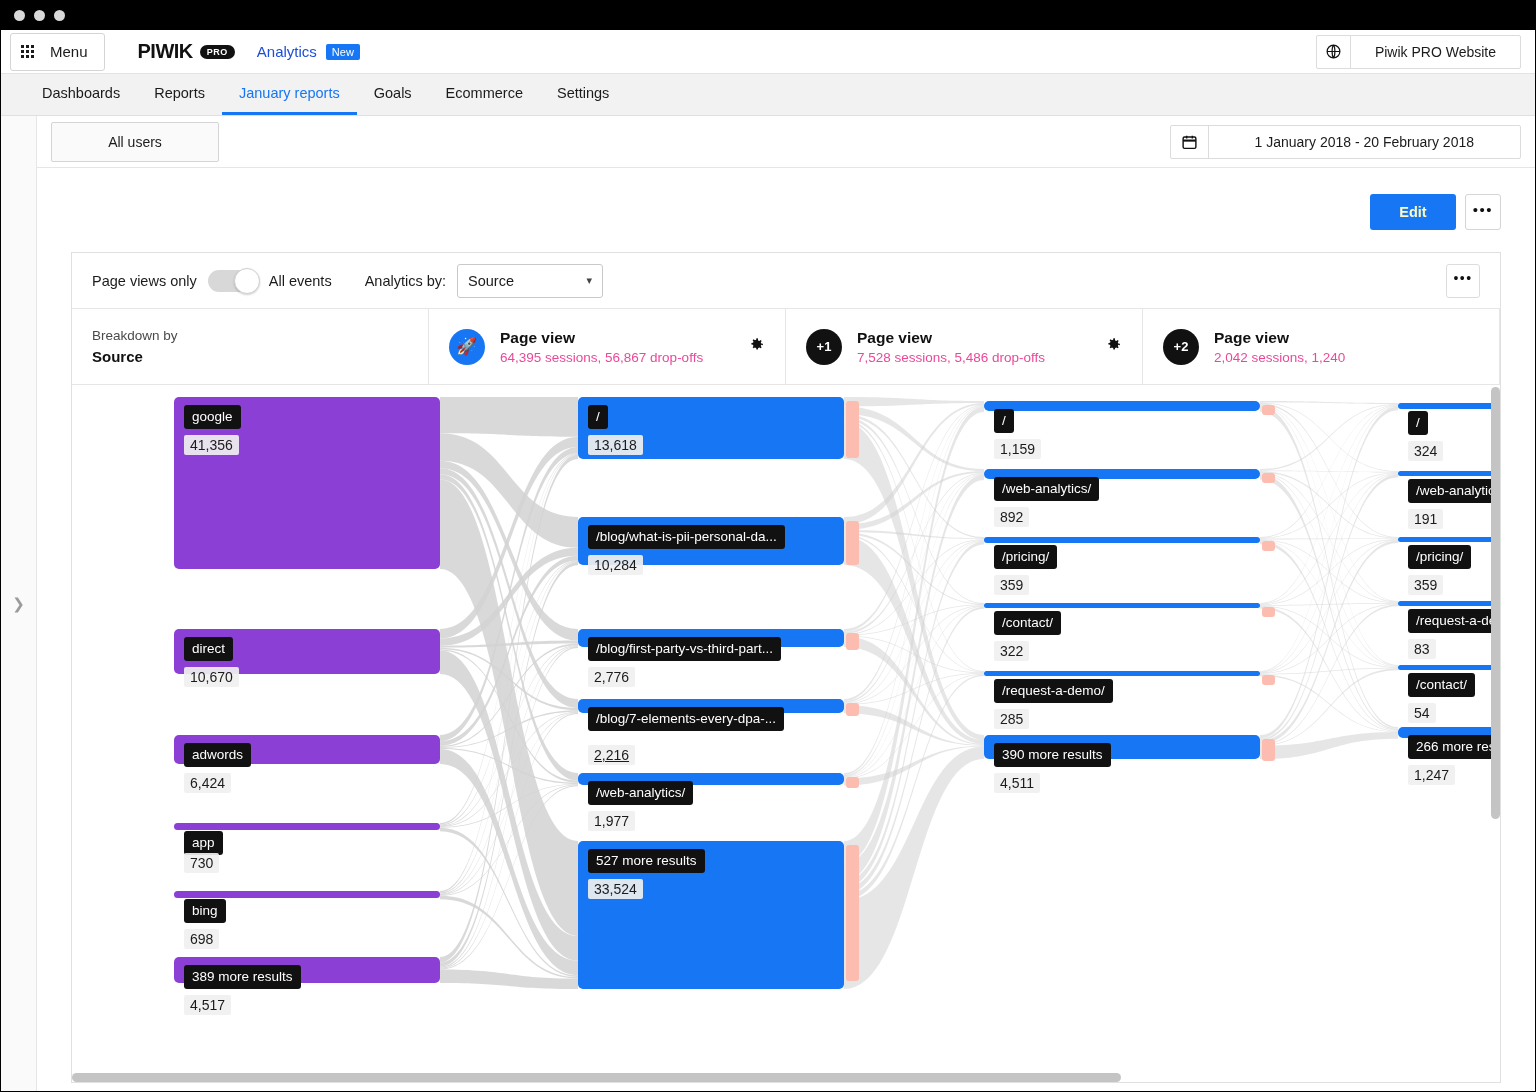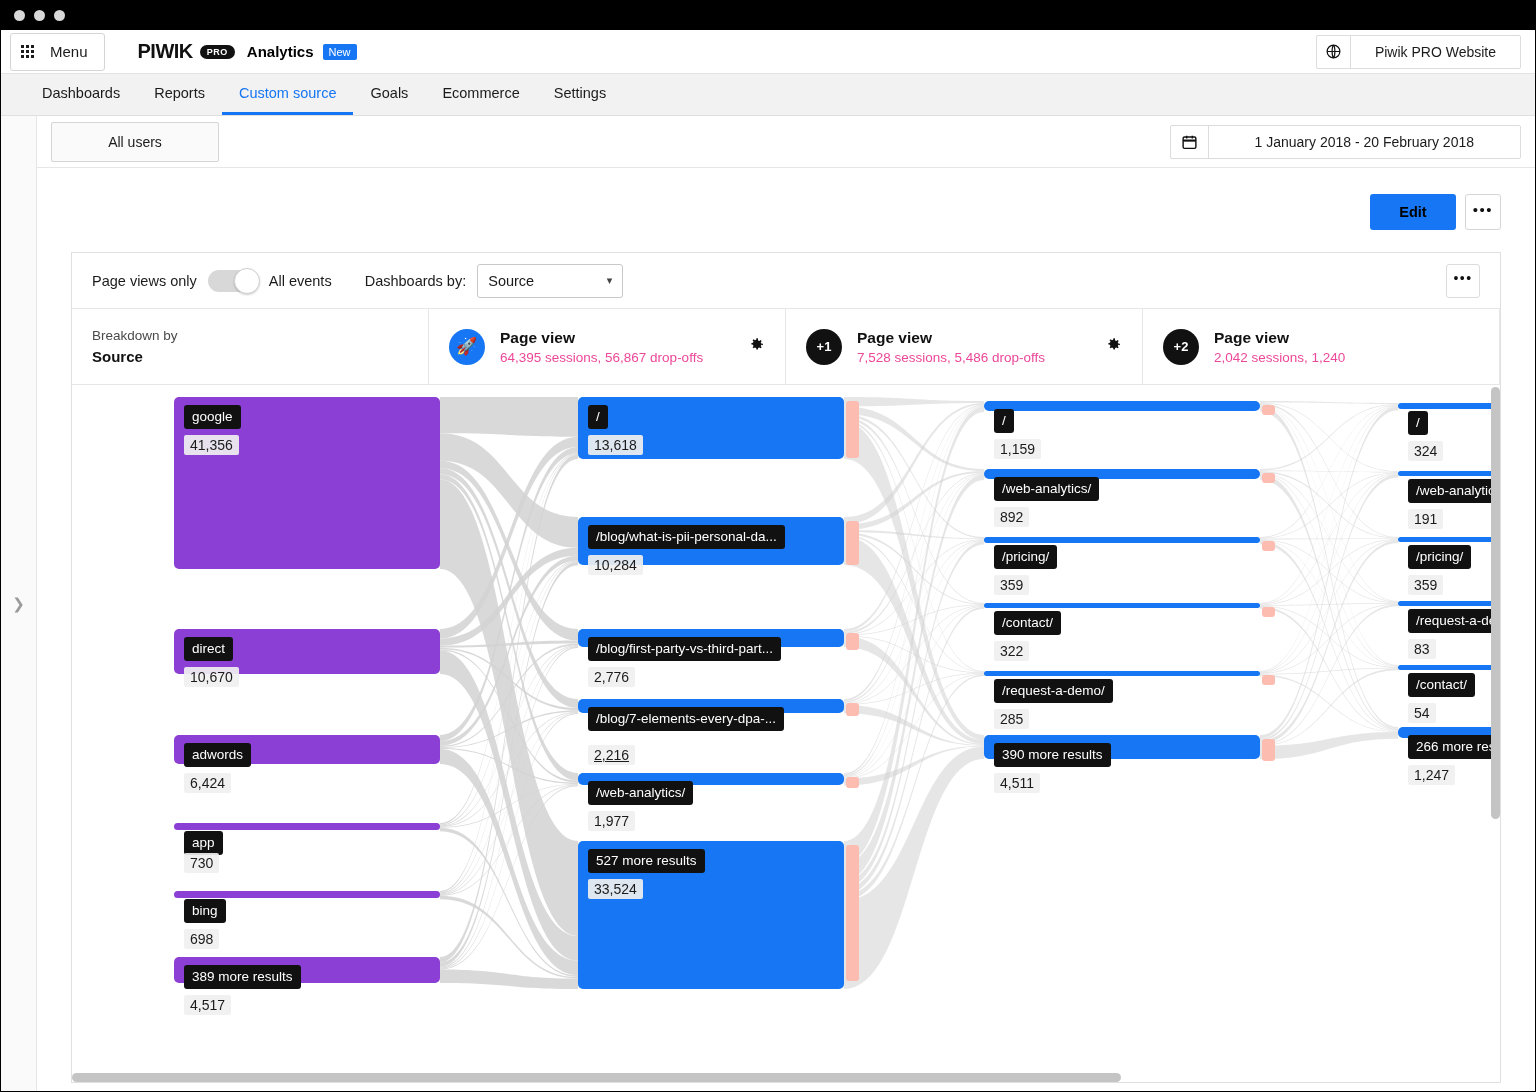--- a/index.html
+++ b/index.html
@@ -40,21 +40,21 @@
   .grid-icon { display: grid; grid-template-columns: repeat(3,3px); gap: 2px; }
   .grid-icon i { width: 3px; height: 3px; background: #1b1b1b; display: block; }
   .menu-label { font-size: 15px; color: #1b1b1b; font-weight: 400; }
 
   .brand { display: flex; align-items: center; gap: 9px; margin-left: 33px; }
   .brand-piwik { font-size: 20px; font-weight: bold; letter-spacing: -0.5px; color: #111; }
   .brand-pro {
     font-size: 9px; font-weight: bold; color: #fff; background: #111;
     border-radius: 9px; padding: 2px 7px; letter-spacing: 0.5px; margin-left: -2px;
   }
-  .brand-analytics { font-size: 15px; color: #000000; margin-left: 3px; font-weight: bold; }
+  .brand-analytics { font-size: 15px; color: #1d4ed8; margin-left: 13px; }
   .badge-new {
     font-size: 11px; color: #fff; background: #1676f3;
     border-radius: 2px; padding: 2px 6px; font-weight: 500;
   }
 
   .topbar-right {
     margin-left: auto; margin-right: 14px;
     display: flex; align-items: center;
     border: 1px solid #dcdcdc; border-radius: 2px; height: 34px;
   }
@@ -106,21 +106,21 @@
               border-right: 1px solid #dcdcdc; }
   .daterange-text { font-size: 14px; color: #1b1b1b; padding: 0 46px; font-weight: 500;
                     display:flex; align-items:center; height:100%; }
 
   
   .report-area { flex: 1; min-height: 0; padding: 0 34px; position: relative; overflow: hidden; }
   .report-head { display: flex; align-items: center; padding: 26px 0 22px 0; }
   .report-title { font-size: 25px; font-weight: bold; color: #111; }
   .head-actions { margin-left: auto; display: flex; align-items: center; gap: 9px; }
   .edit-btn {
-    background: #1676f3; color: #000000; font-size: 14.5px; font-weight: bold;
+    background: #1676f3; color: #fef9c3; font-size: 14.5px; font-weight: bold;
     border: none; border-radius: 3px; width: 86px; height: 36px; cursor: pointer;
   }
   .dots-btn {
     width: 36px; height: 36px; border: 1px solid #d5d5d5; border-radius: 3px;
     background: #fff; display: flex; align-items:center; justify-content:center; cursor: pointer;
     letter-spacing: 1.5px; font-size: 15px; color: #111; padding-bottom:5px;
   }
 
   
   .chart-card {
@@ -249,21 +249,21 @@
             <path d="M3 12h18M12 3c2.6 3 2.6 15 0 18M12 3c-2.6 3-2.6 15 0 18"></path>
         </svg>
       </span>
       <span class="site-name">Piwik PRO Website</span>
     </div>
   </div>
 
   <div class="navtabs">
     <div class="navtab">Dashboards</div>
     <div class="navtab">Reports</div>
-    <div class="navtab active">Custom source</div>
+    <div class="navtab active">January reports</div>
     <div class="navtab">Goals</div>
     <div class="navtab">Ecommerce</div>
     <div class="navtab">Settings</div>
   </div>
 
   <div class="body-split">
 
     <div class="left-rail">
       <span class="rail-arrow">❯</span>
     </div>
@@ -297,21 +297,21 @@
 
           <div class="toolbar-row">
             <div class="toggle-group">
               <span class="toggle-label">Page views only</span>
               <span class="switch">
                   <span class="knob"></span>
                 </span>
               <span class="toggle-label">All events</span>
             </div>
             <div class="breakdown-wrap">
-              <span class="breakdown-label">Dashboards by:</span>
+              <span class="breakdown-label">Analytics by:</span>
               <div class="select-box">
                 <span>Source</span>
                 <span class="chev">▾</span>
               </div>
             </div>
             <div class="toolbar-dots">•••</div>
           </div>
 
           <div class="colheads">
             <div class="colhead first">

